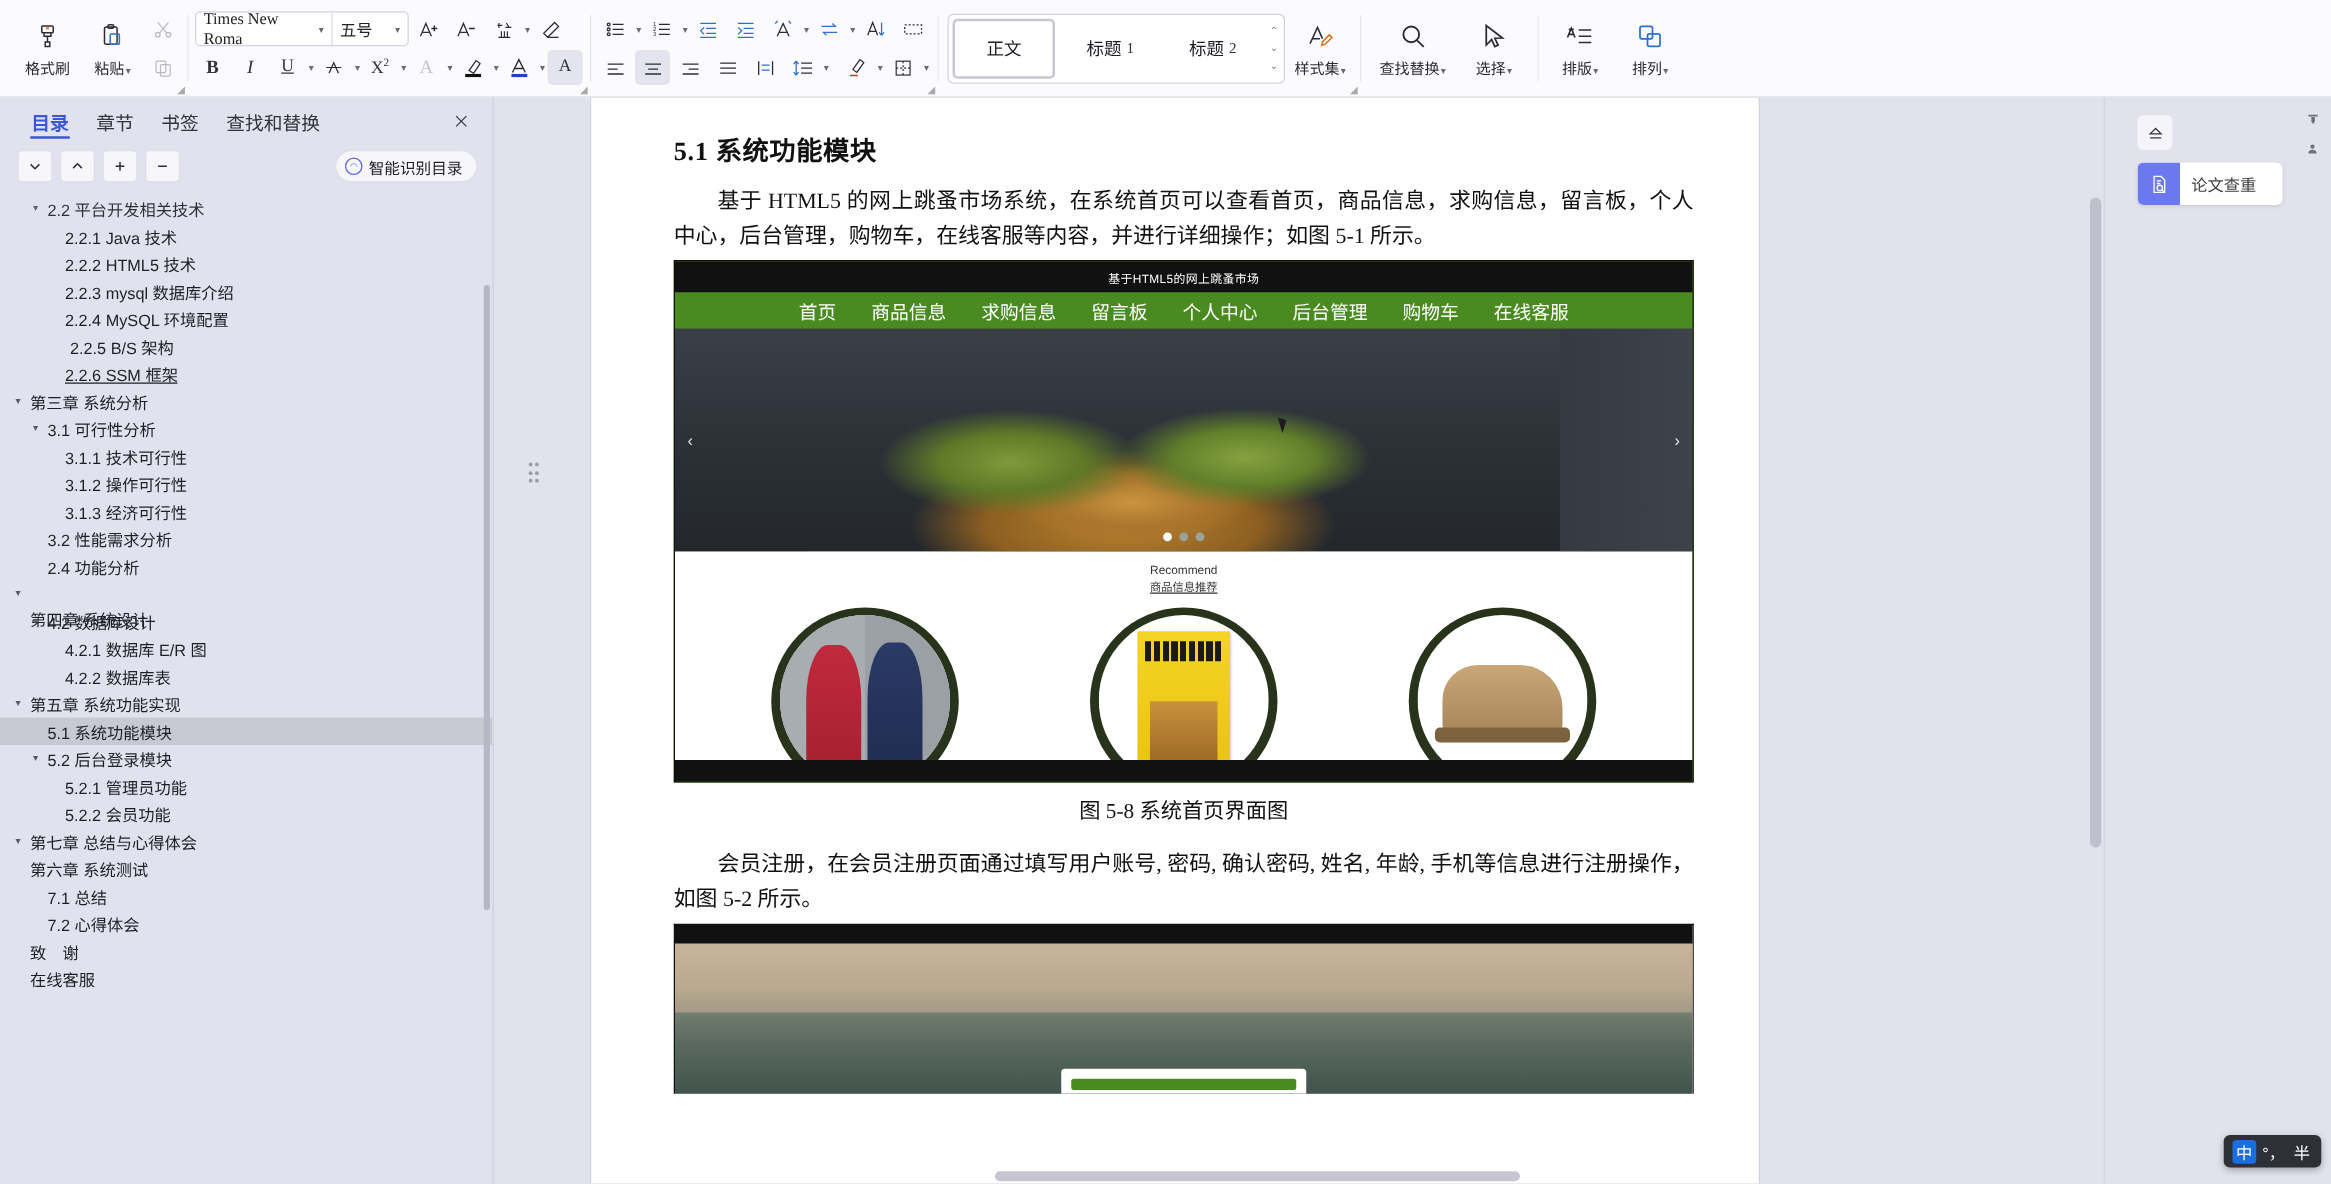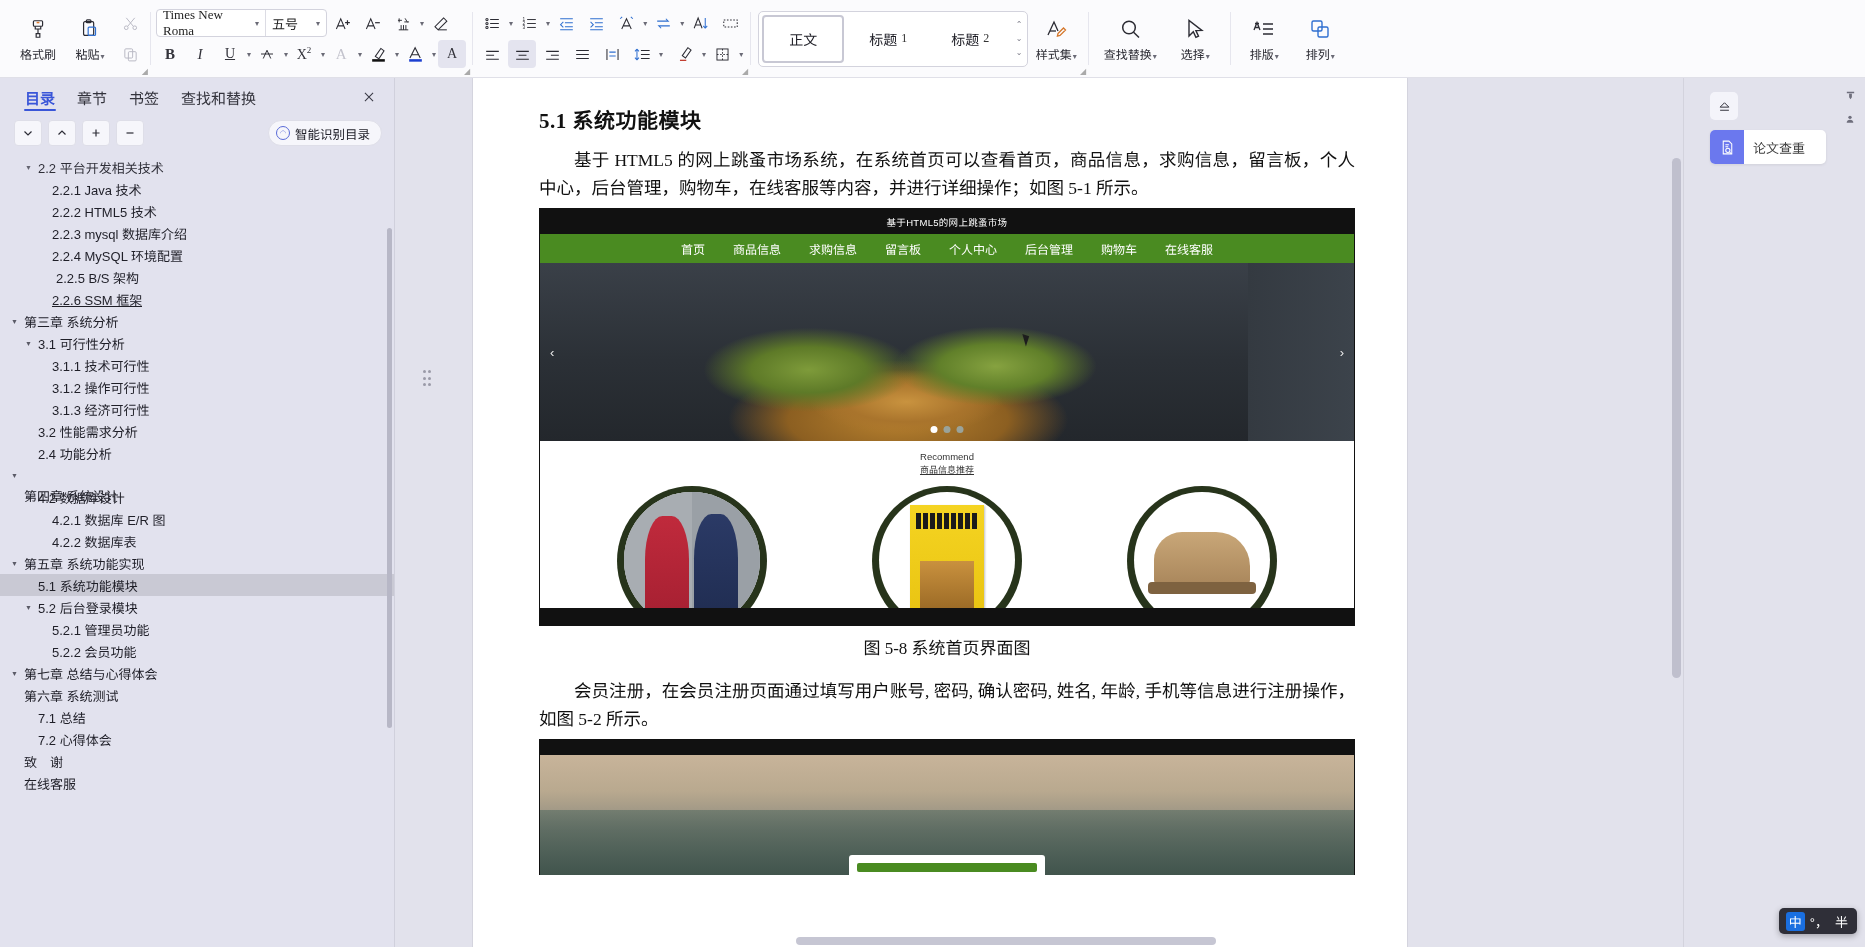--- a/index.html
+++ b/index.html
@@ -181,21 +181,21 @@
   }
   .shot-topbar {
     height: 25px; background: #111; color: #fff; font-size: 9.5px;
     display: flex; align-items: center; justify-content: center; letter-spacing: .3px;
   }
   .shot-nav {
     height: 29px; background: #4a8b21; display: flex; align-items: center;
     justify-content: center; gap: 0;
   }
   .shot-nav span {
-    color: #fff; font-size: 12px; padding: 0 14px; white-space: nowrap;
+    color: #fff; font-size: 15px; padding: 0 14px; white-space: nowrap;
   }
   .hero { position: relative; height: 178px; overflow: hidden; background: #2e3338; }
   .hero-food {
     position: absolute; left: 0; right: 0; top: 0; bottom: 0;
     background:
       radial-gradient(ellipse 150px 60px at 33% 60%, #7e9b3a 0%, #5e7a28 38%, rgba(0,0,0,0) 70%),
       radial-gradient(ellipse 140px 55px at 56% 58%, #86a240 0%, #61802a 40%, rgba(0,0,0,0) 72%),
       radial-gradient(ellipse 120px 40px at 45% 78%, #c9933f 0%, #a9742c 50%, rgba(0,0,0,0) 80%),
       radial-gradient(ellipse 200px 70px at 44% 88%, #b9822f 0%, #8c5f21 55%, rgba(0,0,0,0) 85%),
       linear-gradient(180deg, #3a4048 0%, #2b3036 55%, #23272c 100%);

